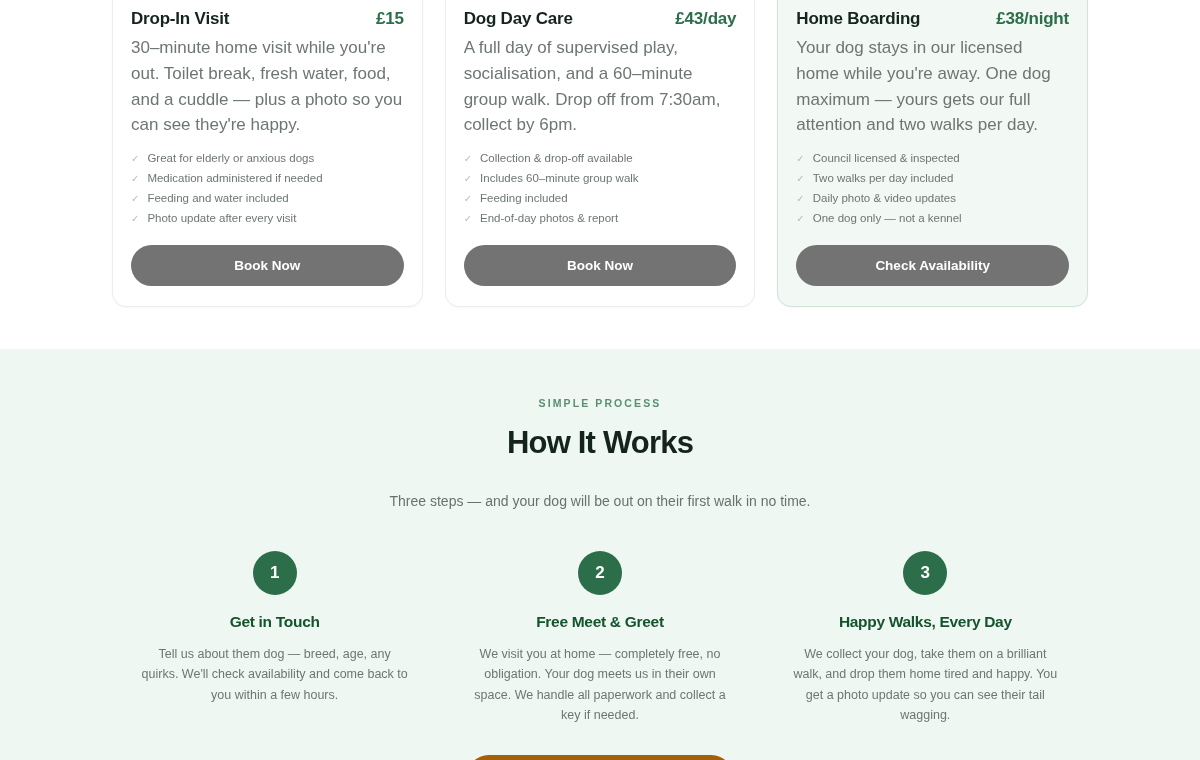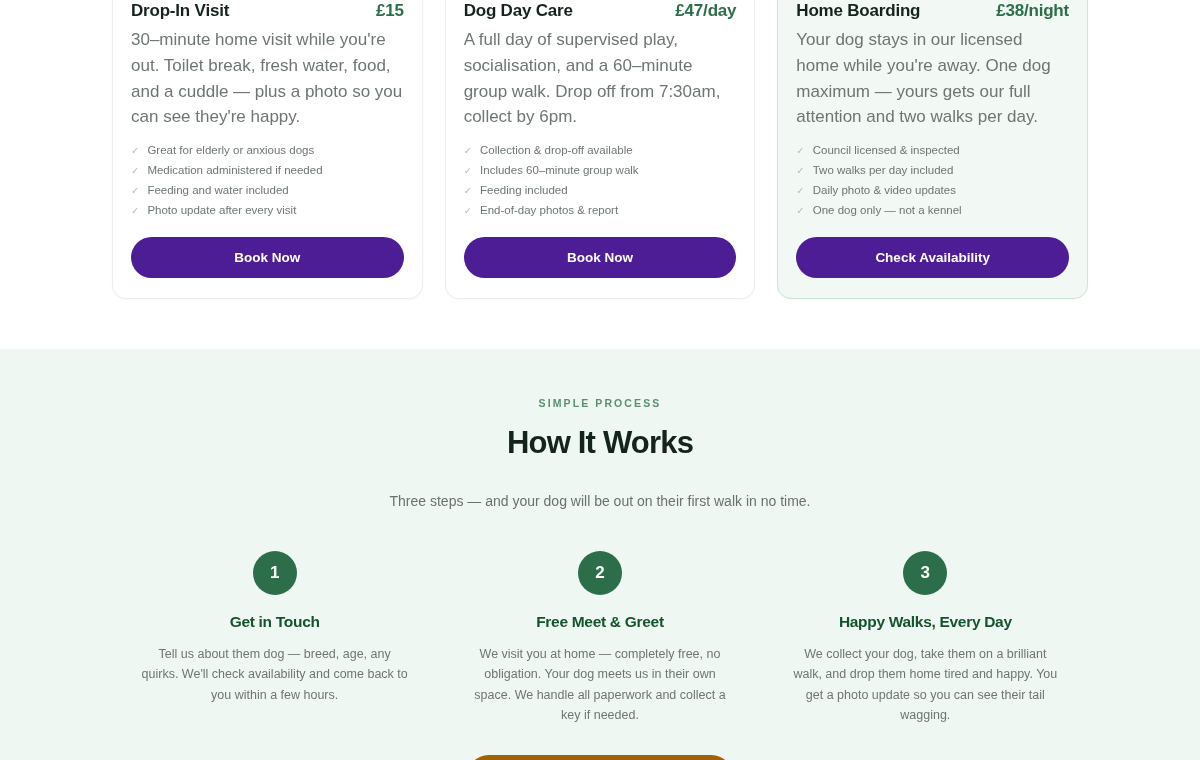--- a/index.html
+++ b/index.html
@@ -6,21 +6,21 @@
   html, body {
     width: 1200px; height: 760px;
     font-family: "Liberation Sans", sans-serif;
     background: #ffffff;
     overflow: hidden;
   }
 
   
   .pricing-section {
     background: #ffffff;
-    padding: 0 112px;
+    padding: 8px 112px;
     height: 349px;
     position: relative;
   }
   .pricing-grid {
     display: grid;
     grid-template-columns: repeat(3, 1fr);
     gap: 22px;
     padding-top: 0;
   }
   .price-card {
@@ -75,21 +75,21 @@
   .check-icon {
     color: #b6bcba;
     font-size: 10px;
     margin-right: 8px;
     line-height: 1.8;
     flex: none;
   }
   .book-btn {
     display: block;
     width: 100%;
-    background: #4c1d95;
+    background: #737373;
     color: #ffffff;
     border: none;
     border-radius: 22px;
     padding: 13px 0;
     font-size: 13.5px;
     font-weight: bold;
     font-family: "Liberation Sans", sans-serif;
     text-align: center;
     cursor: pointer;
     margin-top: auto;
@@ -205,21 +205,21 @@
             <span class="check-icon">✓</span>
             <span>Photo update after every visit</span>
           </li>
       </ul>
       <button class="book-btn">Book Now</button>
     </div>
 
     <div class="price-card">
       <div class="card-head">
         <div class="card-title">Dog Day Care</div>
-        <div class="card-price">£47/day</div>
+        <div class="card-price">£43/day</div>
       </div>
       <div class="card-desc">A full day of supervised play, socialisation, and a 60–minute group walk. Drop off from 7:30am, collect by 6pm.</div>
       <ul class="feature-list">
         <li>
             <span class="check-icon">✓</span>
             <span>Collection &amp; drop-off available</span>
           </li>
         <li>
             <span class="check-icon">✓</span>
             <span>Includes 60–minute group walk</span>

